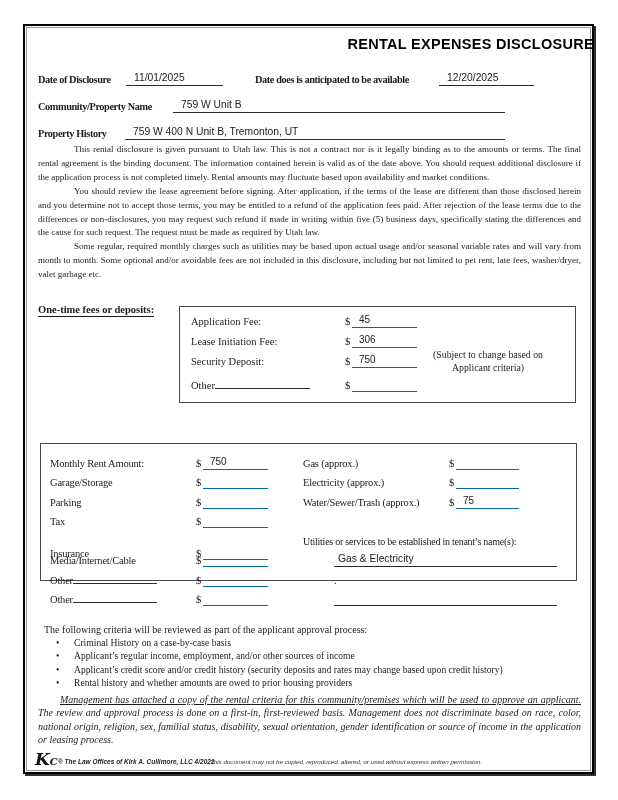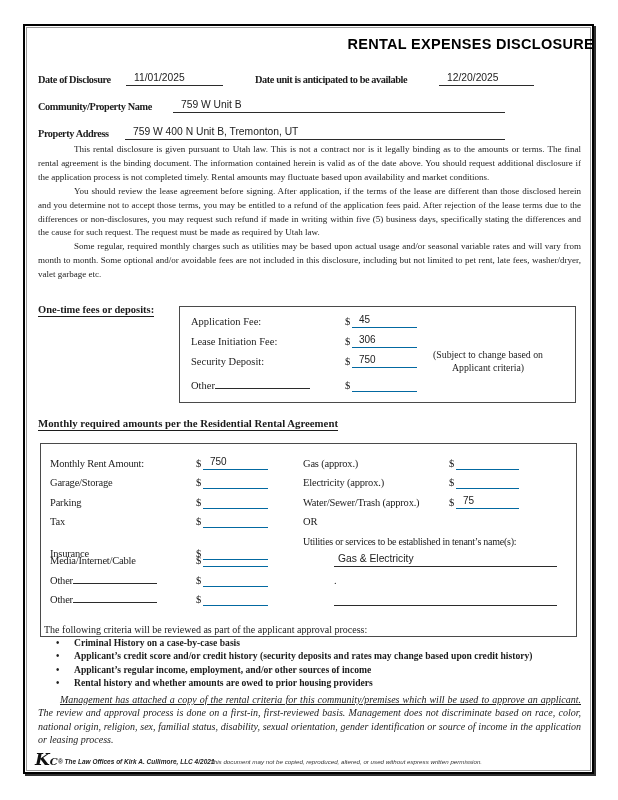--- a/index.html
+++ b/index.html
@@ -61,38 +61,38 @@
   }
   .otherline {
     display:inline-block; height:11px; border-bottom:1px solid #2b2b2b; vertical-align:baseline;
   }
   .feenote {
     position:absolute; left:240px; top:42px; width:136px; text-align:center;
     font-size:9.8px; line-height:12.5px;
   }
   
   .monthbox {
-    position:absolute; left:40px; top:443px; width:537px; height:194px;
+    position:absolute; left:40px; top:443px; width:537px; height:138px;
     border:1px solid #4a4a4a; background:#fff;
   }
   .mrow { position:absolute; height:16px; }
   .mrow-l { left:9px; width:246px; }
   .mrow-r { left:262px; width:268px; }
   .mlabel { position:absolute; bottom:1px; left:0; font-size:10.5px; letter-spacing:-0.2px; white-space:nowrap; }
   .uline {
     position:absolute; bottom:0; left:31px; width:223px; height:15px; border-bottom:1px solid #2b2b2b;
   }
   .uline .val {
     position:absolute; left:4px; bottom:2px; font-style:normal;
     font-family:"Liberation Sans", sans-serif; font-size:10.3px; color:#222; white-space:nowrap;
   }
   
   .criteria { position:absolute; left:44px; top:623px; width:537px; }
   .criteria .intro { font-size:10px; line-height:13.2px; }
-  .criteria ul { list-style:none;font-weight:bold; }
+  .criteria ul { list-style:none; }
   .criteria li { position:relative; padding-left:30px; font-size:9.6px; line-height:13.2px; }
   .criteria li::before { content:"\2022"; position:absolute; left:12px; top:0; }
   
   .mgmt {
     position:absolute; left:38px; top:693px; width:543px;
     font-style:italic; font-size:10px; line-height:13.3px; text-align:justify; text-indent:22px;
   }
   .mgmt .undl { text-decoration:underline; }
   
   .footer { position:absolute; left:35px; top:750px; width:546px; height:22px; }
@@ -116,35 +116,35 @@
 <div class="page">
   <div class="frame"></div>
 
   <div class="title">RENTAL EXPENSES DISCLOSURE</div>
 
   <div class="hrow" style="top:69px">
     <span class="hlabel" style="left:0">Date of Disclosure</span>
     <span class="fill" style="left:88px;width:97px">
         <i class="val">11/01/2025</i>
       </span>
-    <span class="hlabel" style="left:217px">Date unit is anticipated to be available</span>
+    <span class="hlabel" style="left:217px">Date does is anticipated to be available</span>
     <span class="fill" style="left:401px;width:95px">
         <i class="val">12/20/2025</i>
       </span>
   </div>
 
   <div class="hrow" style="top:96px">
     <span class="hlabel" style="left:0">Community/Property Name</span>
     <span class="fill" style="left:135px;width:332px">
         <i class="val">759 W Unit B</i>
       </span>
   </div>
 
   <div class="hrow" style="top:123px">
-    <span class="hlabel" style="left:0">Property Address</span>
+    <span class="hlabel" style="left:0">Property History</span>
     <span class="fill" style="left:87px;width:380px">
         <i class="val">759 W 400 N Unit B, Tremonton, UT</i>
       </span>
   </div>
 
   <div class="paras">
     <p>This rental disclosure is given pursuant to Utah law. This is not a contract nor is it legally binding as to the amounts or terms. The final rental agreement is the binding document. The information contained herein is valid as of the date above. You should request additional disclosure if the application process is not completed timely. Rental amounts may fluctuate based upon availability and market conditions.</p>
     <p>You should review the lease agreement before signing. After application, if the terms of the lease are different than those disclosed herein and you determine not to accept those terms, you may be entitled to a refund of the application fees paid. After rejection of the lease terms due to the differences or non-disclosures, you may request such refund if made in writing within five (5) business days, specifically stating the differences and the cause for such request.  The request must be made as required by Utah law.</p>
     <p>Some regular, required monthly charges such as utilities may be based upon actual usage and/or seasonal variable rates and will vary from month to month. Some optional and/or avoidable fees are not included in this disclosure, including but not limited to pet rent, late fees, washer/dryer, valet garbage etc.</p>
   </div>
@@ -184,21 +184,20 @@
       <span class="dgrp" style="left:154px;width:80px">
           <span class="dsign">$</span>
           <span class="dline" style="width:65px">
             <i class="val"></i>
           </span>
         </span>
     </div>
     <div class="feenote">(Subject to change based on Applicant criteria)</div>
   </div>
 
-  <div class="secheading" style="top:417px;font-size:10.8px"><span class="ul">Monthly required amounts per the Residential Rental Agreement</span></div>
 
   <div class="monthbox">
 
     <div class="mrow mrow-l" style="top:10px">
       <span class="mlabel">Monthly Rent Amount:</span>
       <span class="dgrp" style="left:146px;width:80px">
           <span class="dsign">$</span>
           <span class="dline" style="width:65px">
             <i class="val">750</i>
           </span>
@@ -287,23 +286,20 @@
         </span>
     </div>
     <div class="mrow mrow-r" style="top:49px">
       <span class="mlabel">Water/Sewer/Trash (approx.)</span>
       <span class="dgrp" style="left:146px;width:80px">
           <span class="dsign">$</span>
           <span class="dline" style="width:63px">
             <i class="val">75</i>
           </span>
         </span>
-    </div>
-    <div class="mrow mrow-r" style="top:68px">
-      <span class="mlabel">OR</span>
     </div>
     <div class="mrow mrow-r" style="top:88px;width:290px">
       <span class="mlabel" style="font-size:10px;letter-spacing:-0.25px">Utilities or services to be established in tenant’s name(s):</span>
     </div>
     <div class="mrow mrow-r" style="top:107px">
       <span class="uline">
           <i class="val">Gas &amp; Electricity</i>
         </span>
     </div>
     <div class="mrow mrow-r" style="top:127px">
@@ -311,22 +307,22 @@
     </div>
     <div class="mrow mrow-r" style="top:146px">
       <span class="uline"></span>
     </div>
   </div>
 
   <div class="criteria">
     <div class="intro">The following criteria will be reviewed as part of the applicant approval process:</div>
     <ul>
       <li>Criminal History on a case-by-case basis</li>
+      <li>Applicant’s regular income, employment, and/or other sources of income</li>
       <li>Applicant’s credit score and/or credit history (security deposits and rates may change based upon credit history)</li>
-      <li>Applicant’s regular income, employment, and/or other sources of income</li>
       <li>Rental history and whether amounts are owed to prior housing providers</li>
     </ul>
   </div>
 
   <p class="mgmt"><span class="undl">Management has attached a copy of the rental criteria for this community/premises which will be used to approve an applicant.</span><span> The review and approval process is done on a first-in, first-reviewed basis. Management does not discriminate based on race, color, national origin, religion, sex, familial status, disability, sexual orientation, gender identification or source of income in the application or leasing process.</span></p>
 
   <div class="footer">
     <span class="logo">KC</span>
     <span class="firm">® The Law Offices of Kirk A. Cullimore, LLC  4/2021</span>
     <span class="disclaimer">This document may not be copied, reproduced, altered, or used without express written permission.</span>

